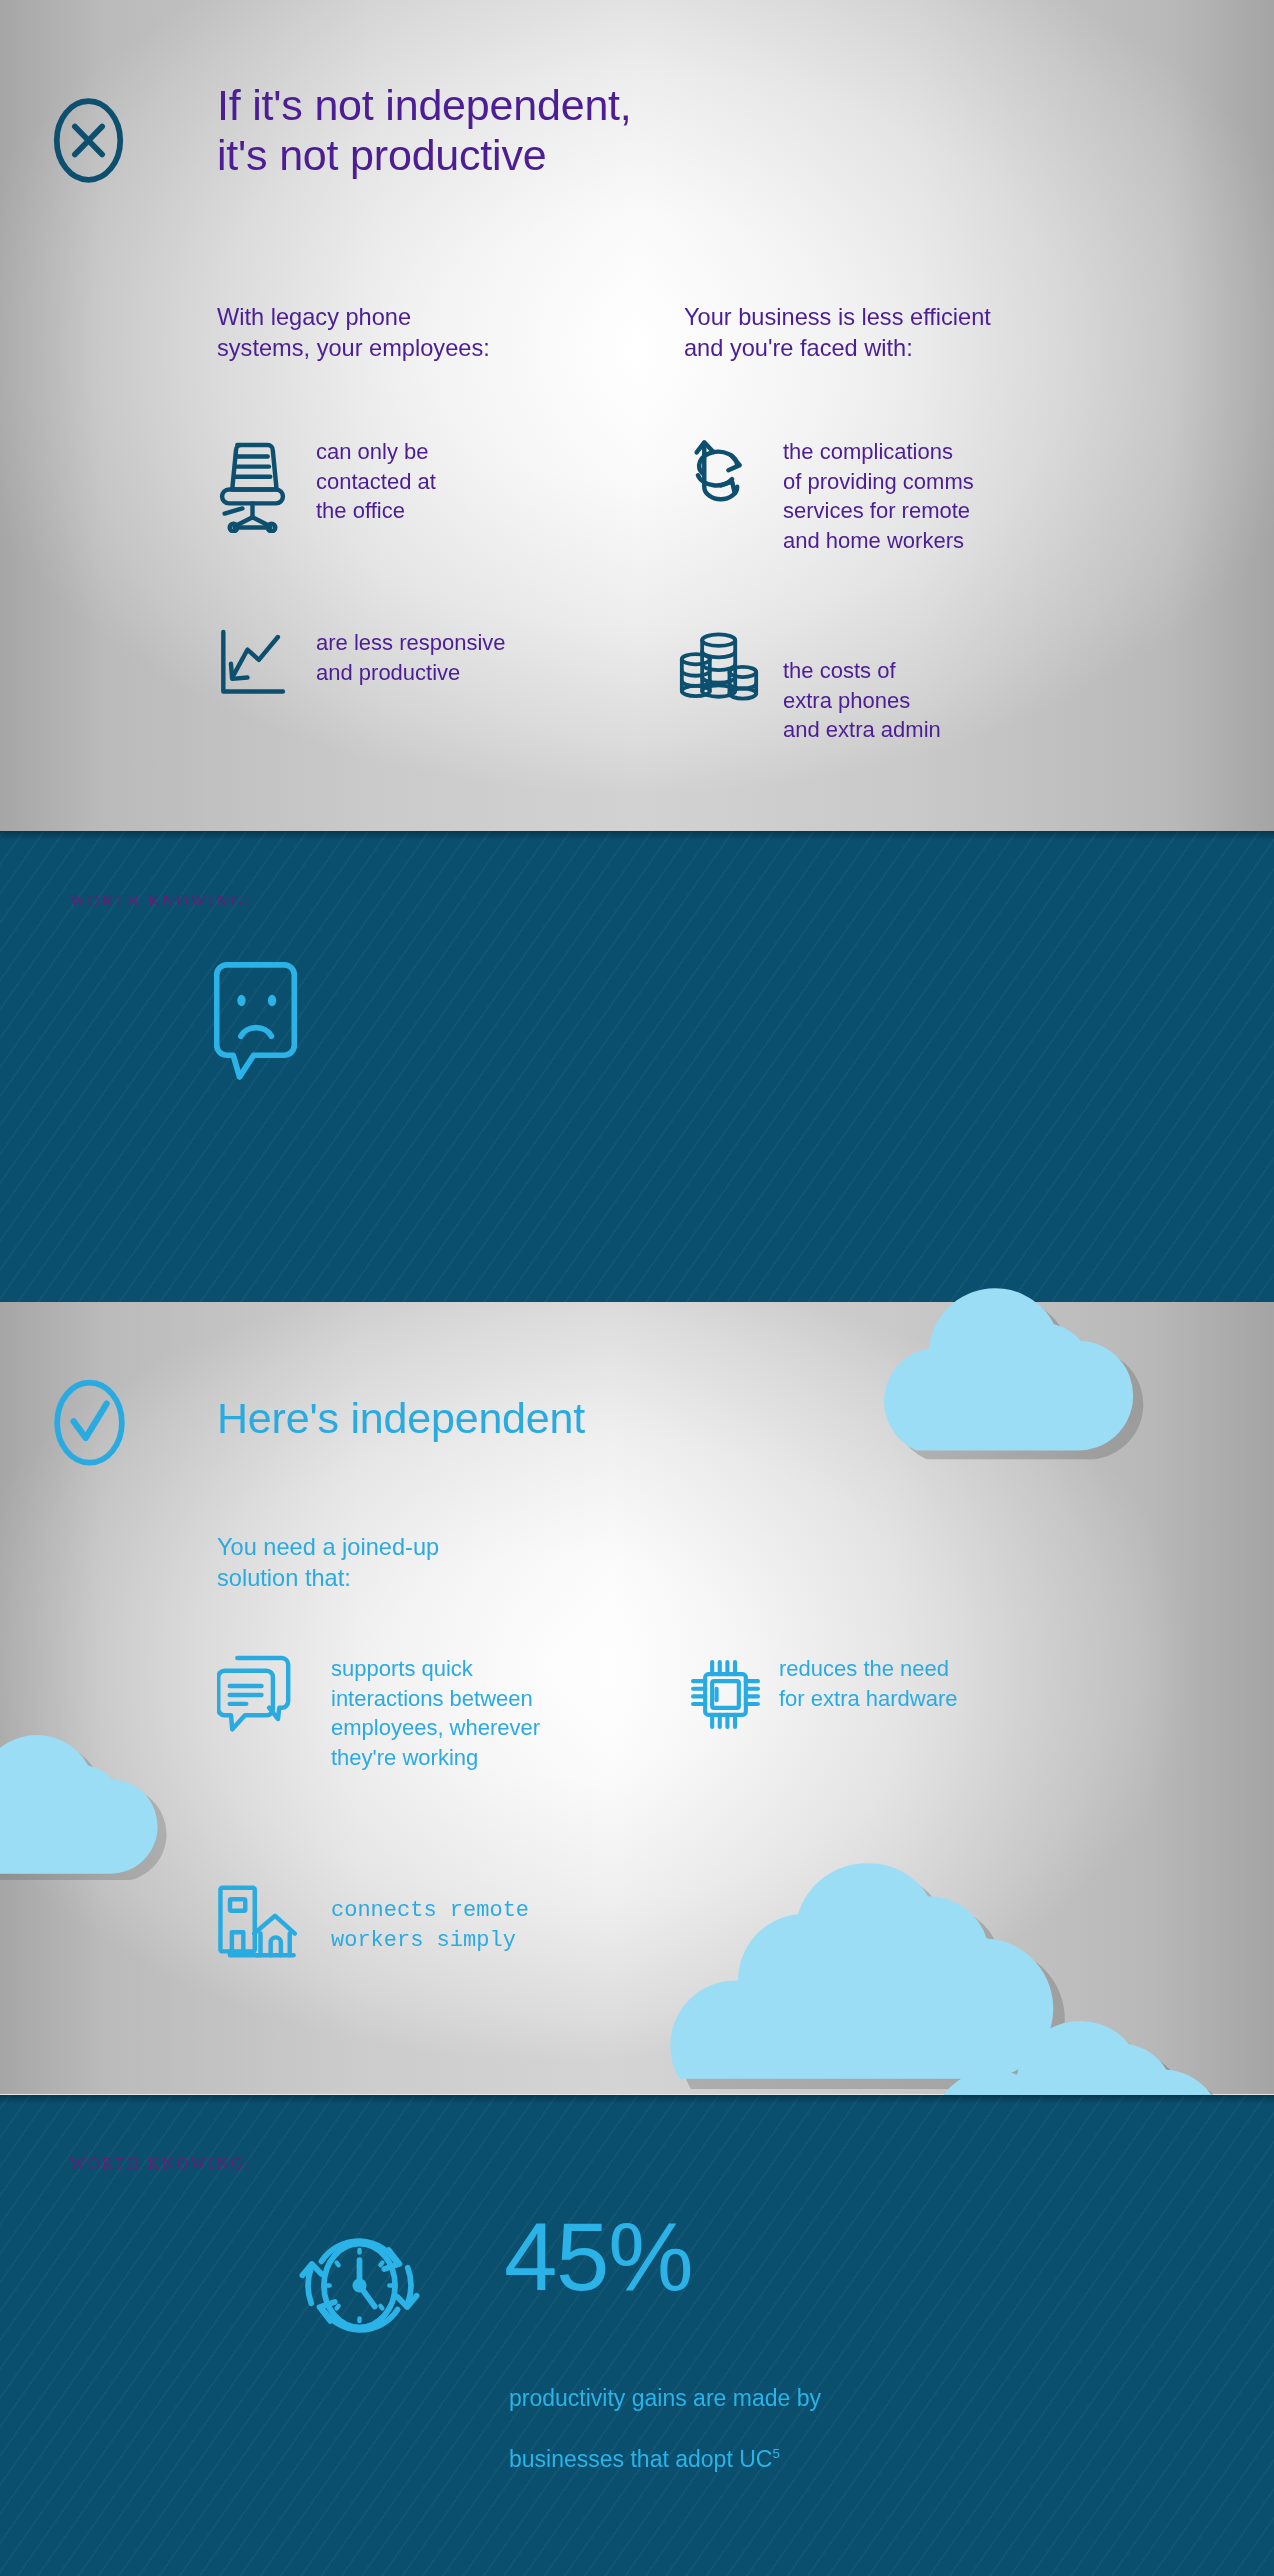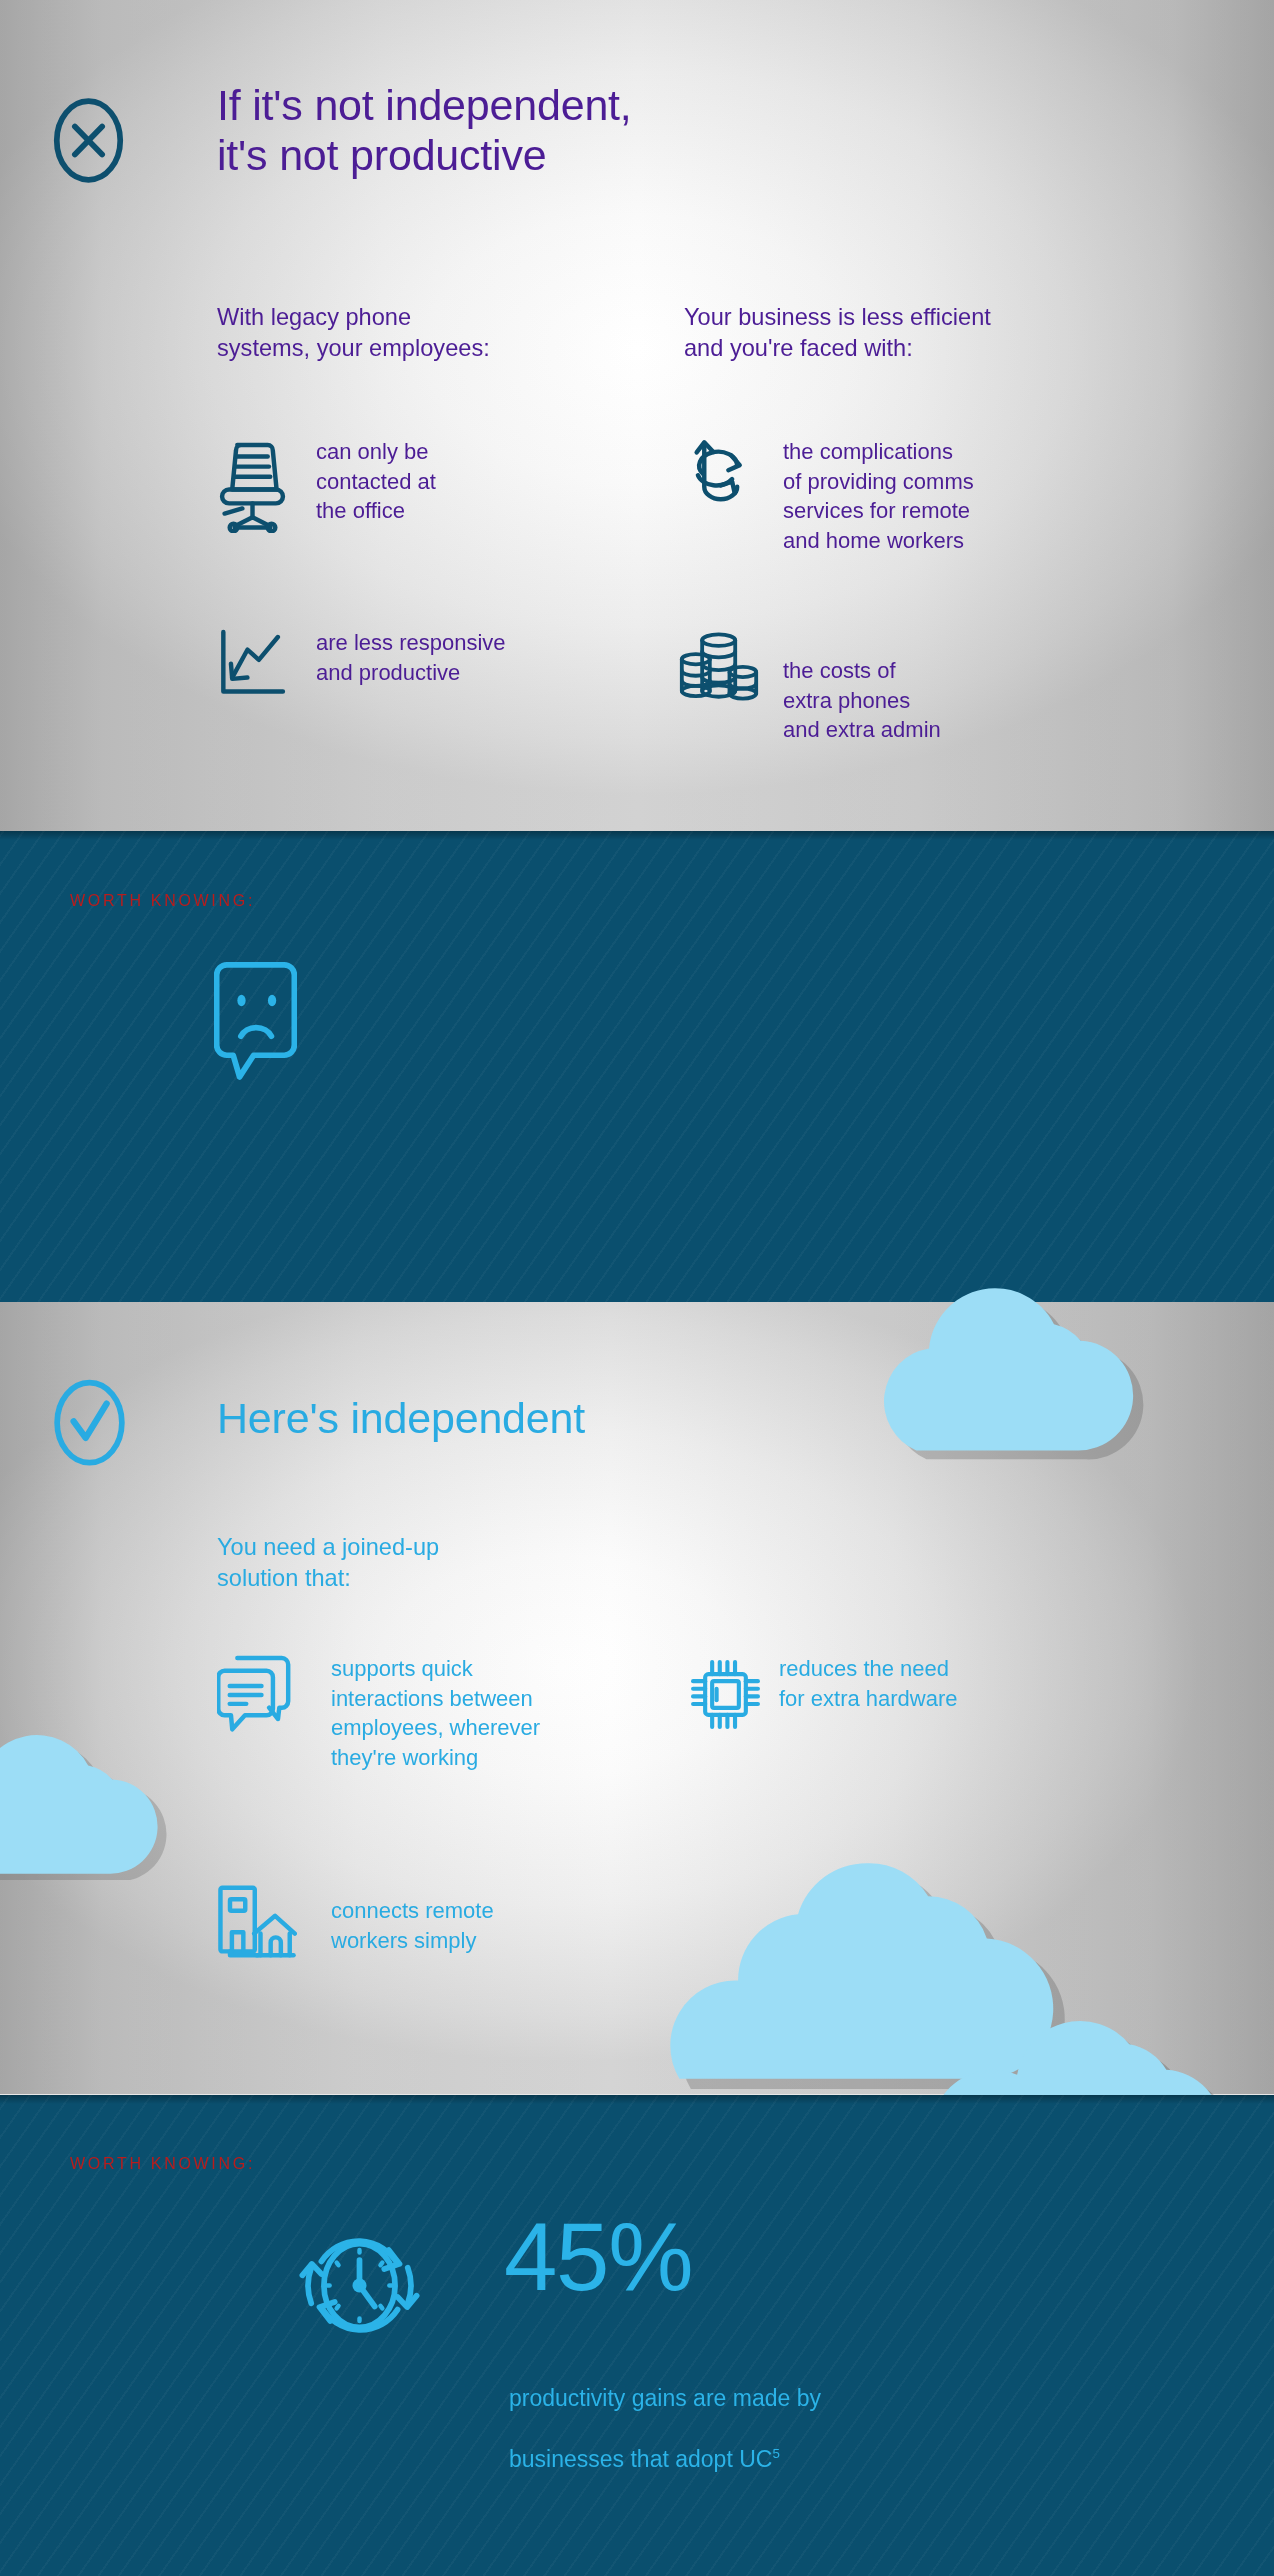--- a/index.html
+++ b/index.html
@@ -74,21 +74,22 @@
     font-size:22px; line-height:1.35; font-weight:400; white-space:pre-line;
   }
 
   
   .circle-badge{position:absolute;}
 
   
   .eyebrow{
     position:absolute;
     font-size:16px; letter-spacing:2.7px; font-weight:400;
-    color:#b91c1c;
+    color:#701a75;
+    font-family:Liberation Serif, serif;
   }
 
   
   .stat-num{
     position:absolute;
     font-size:96px; line-height:1; font-weight:300;
     color:#2BB3E8; letter-spacing:-1.3px;
   }
   .stat-cap{
     position:absolute;
@@ -272,21 +273,21 @@
       <rect x="5" y="6" width="54" height="100" rx="3"></rect>
       <rect x="20" y="24" width="24" height="18" rx="2"></rect>
       <path d="M23 106 V76 h18 v30"></path>
       <path d="M20 106 V112 h44"></path>
       <path d="M62 112 h58"></path>
       <path d="M58 78 L91 50 L122 78"></path>
       <path d="M68 78 V112 M114 78 V112"></path>
       <path d="M84 112 V92 a8 8 0 0 1 16 0 v20"></path>
     </svg>
   </div>
-  <div class="bullet-text ink-bright" style="left:331px; top:1896px; width:280px;">connects remote
+  <div class="bullet-text ink-bright" style="left:331px; top:1896px; width:280px;font-family:Liberation Mono, monospace;">connects remote
 workers simply</div>
 
   <div class="icon" style="left:688px; top:1657px;">
     <svg width="75" height="75" viewBox="0 0 118 118" fill="none" stroke="#29ABE2" stroke-width="6.5" stroke-linecap="round" stroke-linejoin="round">
       <rect x="27" y="27" width="64" height="64" rx="5"></rect>
       <rect x="38" y="38" width="42" height="42" rx="3"></rect>
       <line x1="45" y1="50" x2="45" y2="68"></line>
       <g>
         <line x1="38" y1="27" x2="38" y2="8"></line>
           <line x1="50" y1="27" x2="50" y2="8"></line>

